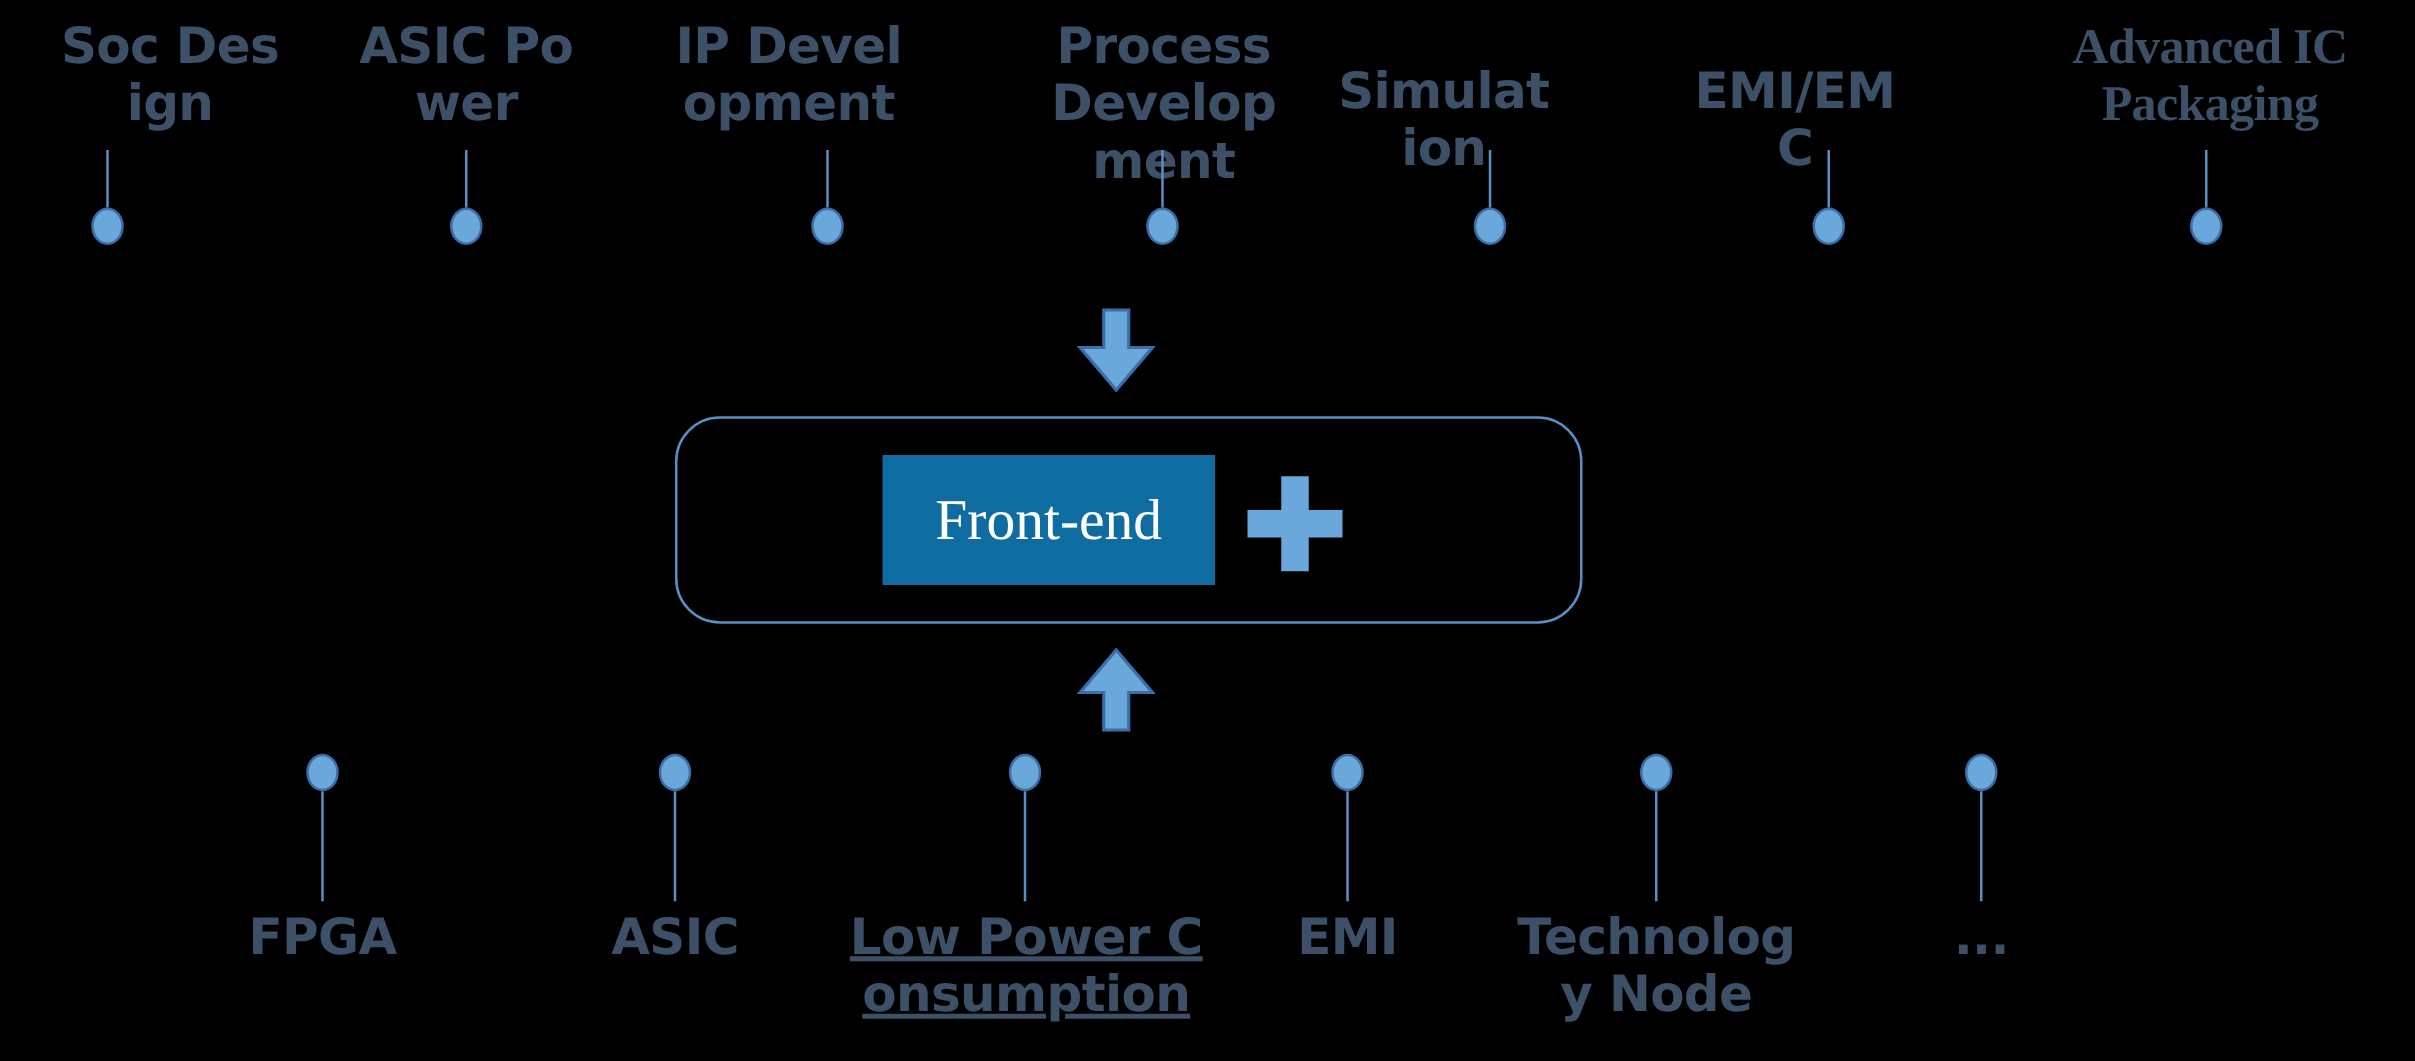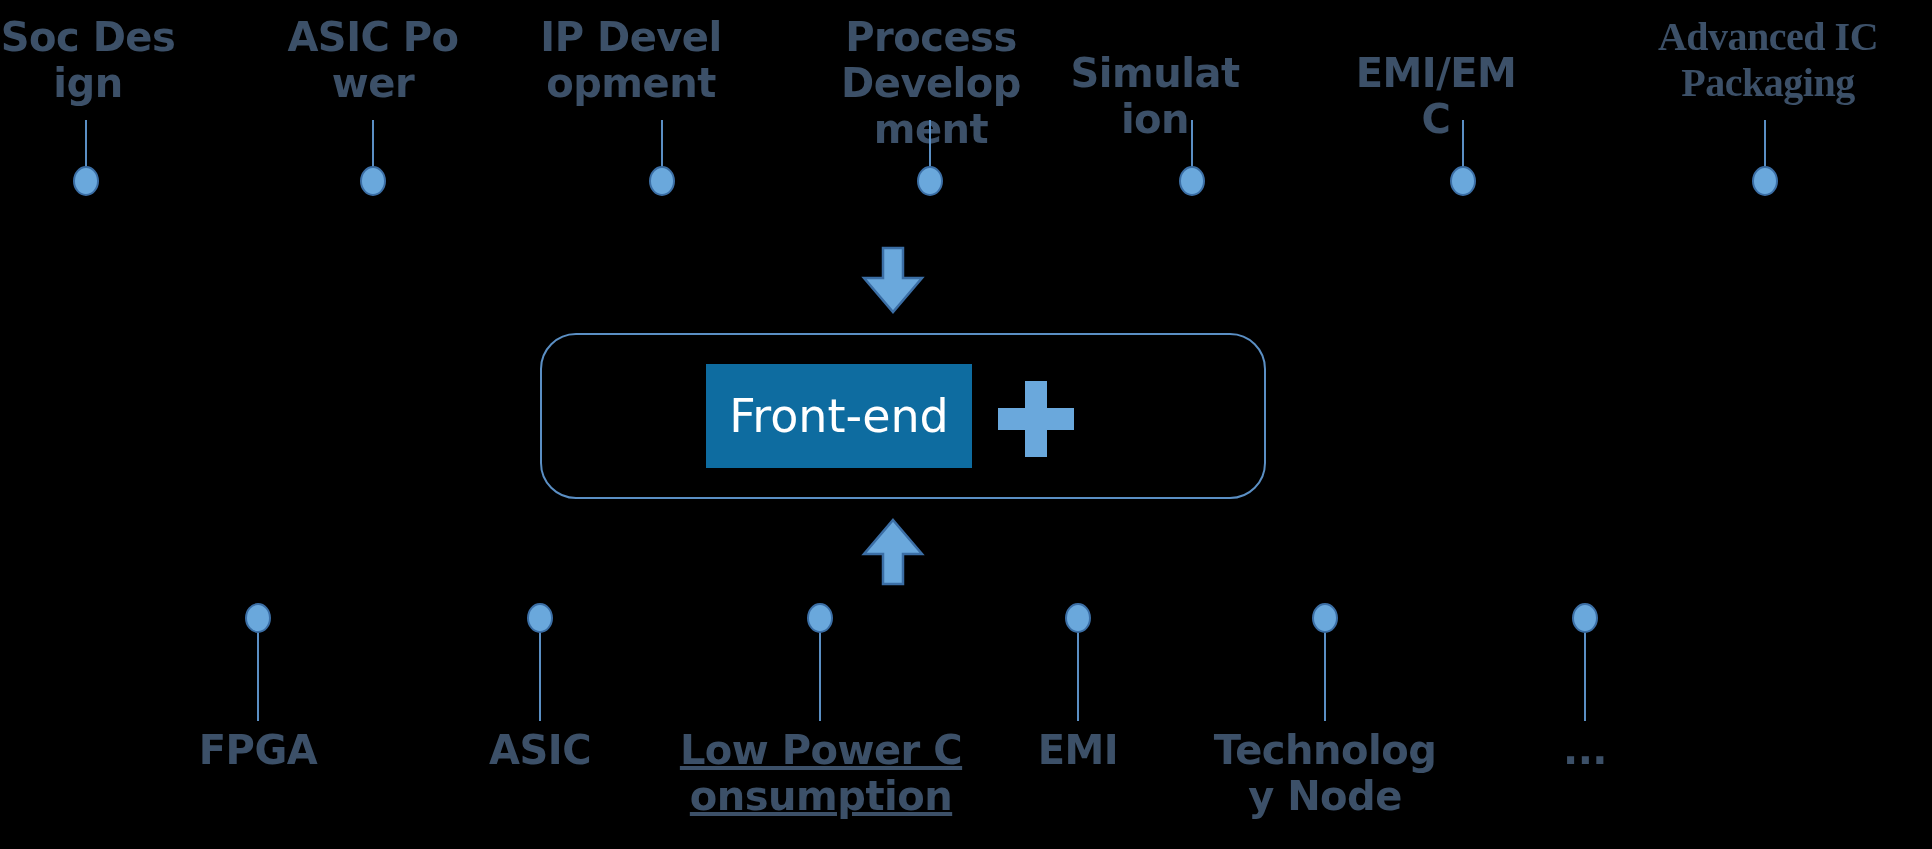--- a/index.html
+++ b/index.html
@@ -48,20 +48,21 @@
     position:absolute;
     left:540px;top:333px;
     width:726px;height:166px;
     border:2px solid #5B8FC4;
     border-radius:36px;
     box-sizing:border-box;
     display:flex;
     align-items:center;
     justify-content:center;
     gap:0;
+    font-family:Liberation Serif, serif;
   }
   .chip{
     background:#0E6CA0;
     color:#FFFFFF;
     font-size:46px;
     line-height:1;
     font-weight:normal;
     width:266px;
     height:104px;
     display:flex;
@@ -82,21 +83,21 @@
   .arrow{position:absolute;width:66px;height:66px;}
   .arrow svg{display:block;width:100%;height:100%;}
 </style>
 </head>
 <body>
 
 <div class="stage">
 
   <div id="top-row">
       <div class="node top">
-        <div class="label" style="left: 0px; top: 14px; width: 176px;">Soc Design</div>
+        <div class="label" style="left: 0px; top: 14px; width: 176px; padding-left: 48px;">Soc Design</div>
         <div class="stem" style="left: 85px; top: 120px; height: 46px;"></div>
         <div class="dot" style="left: 73px; top: 166px;"></div>
       </div>
       <div class="node top">
         <div class="label" style="left: 285px; top: 14px; width: 176px;">ASIC Power</div>
         <div class="stem" style="left: 372px; top: 120px; height: 46px;"></div>
         <div class="dot" style="left: 360px; top: 166px;"></div>
       </div>
       <div class="node top">
         <div class="label" style="left: 538px; top: 14px; width: 186px;">IP Development</div>

